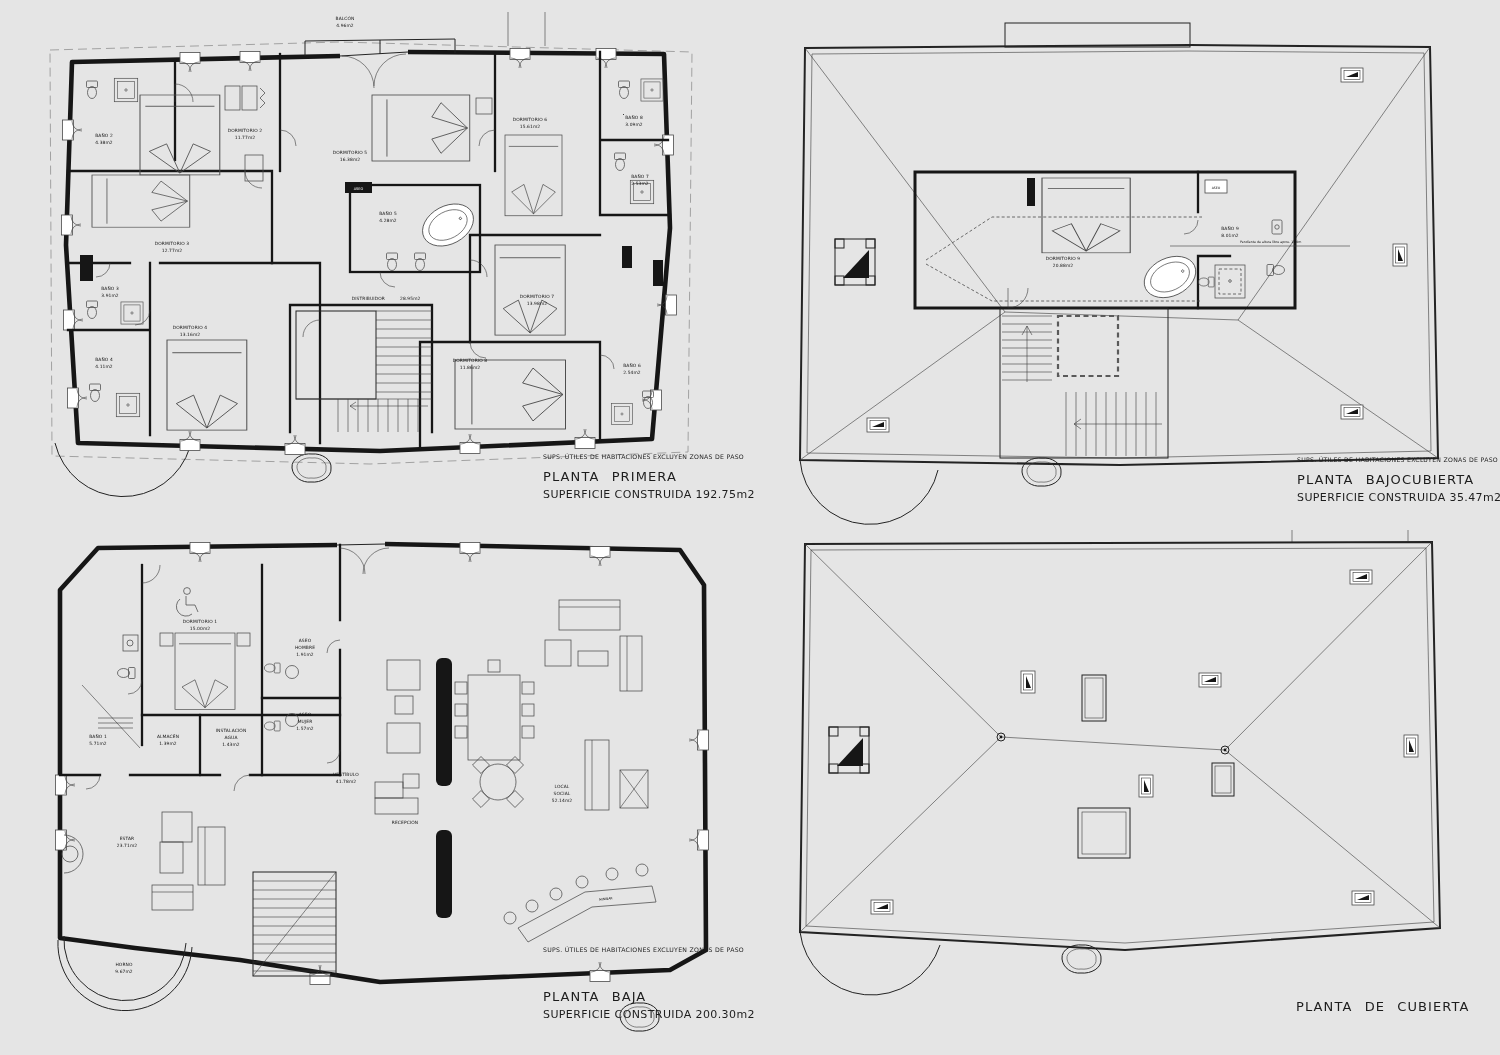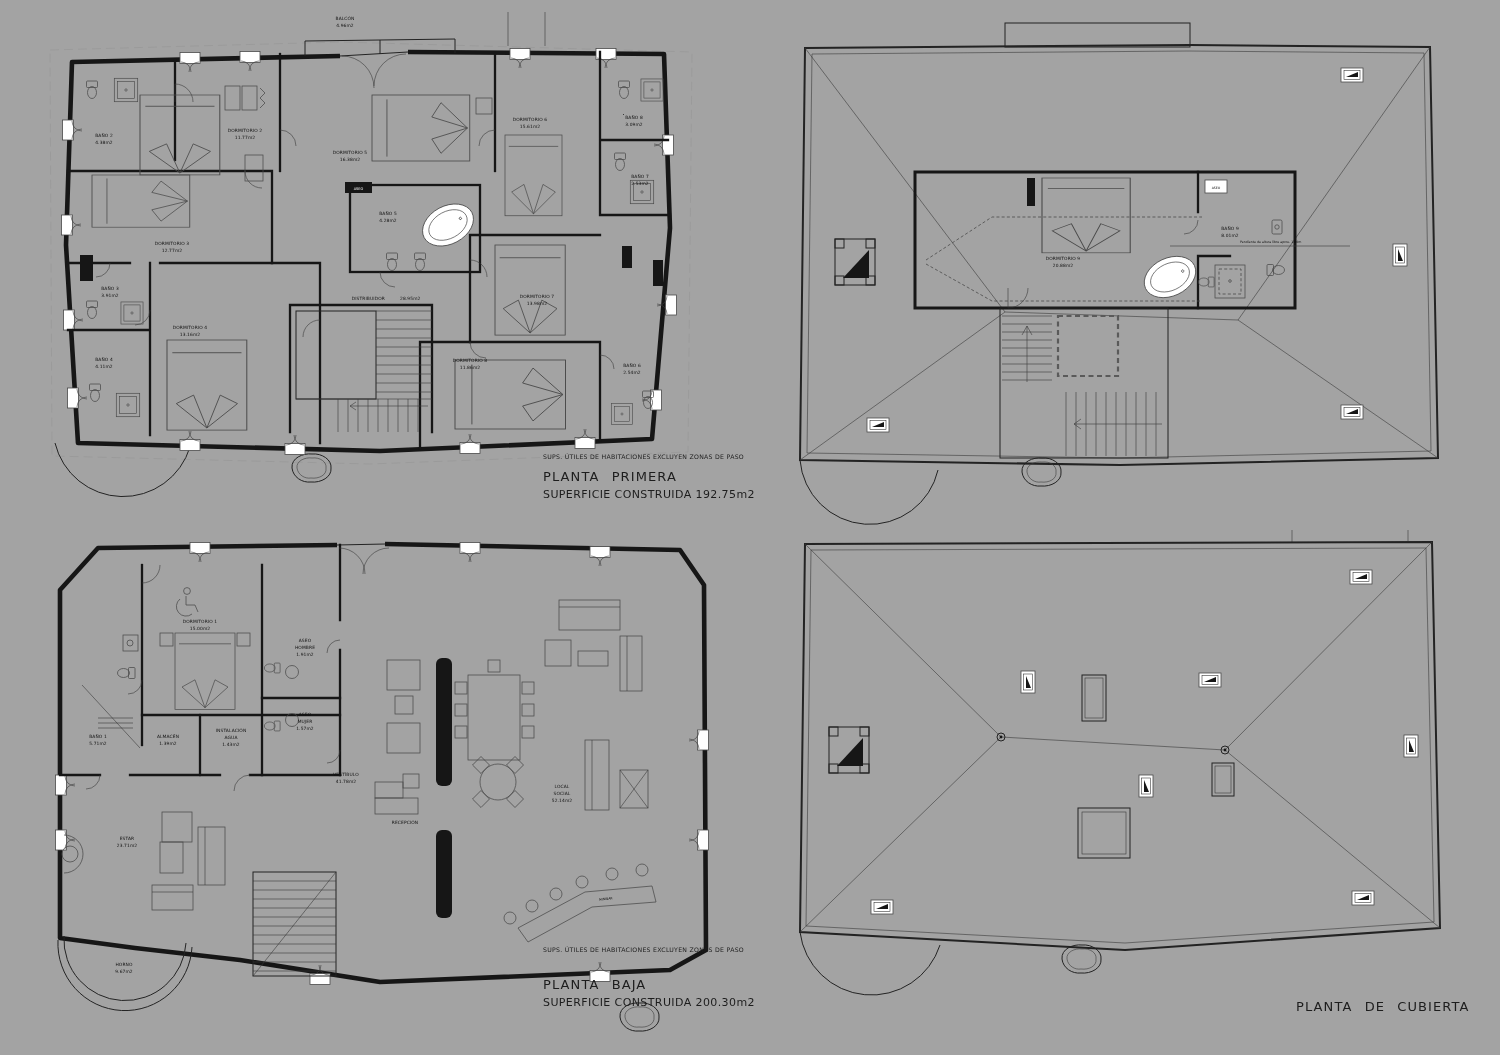--- a/index.html
+++ b/index.html
@@ -1,17 +1,17 @@
 <!DOCTYPE html>
 <html><head>
 <meta charset="utf-8">
 <style>
   html,body{margin:0;padding:0;background:#fff}
   body{width:1500px;height:1055px;position:relative;font-family:"DejaVu Sans",sans-serif;color:#1c1c1c}
-  .sheet{position:absolute;inset:0;background:#a3a3a3;overflow:hidden}
+  .sheet{position:absolute;inset:0;background:#e5e5e5;overflow:hidden}
   svg.plan{position:absolute;overflow:visible}
   
   .ww{fill:none;stroke:#161616;stroke-width:4.6;stroke-linejoin:round}
   .w3{fill:none;stroke:#161616;stroke-width:3}
   .wi{fill:none;stroke:#161616;stroke-width:2.3;stroke-linecap:square}
   .w1{fill:none;stroke:#232323;stroke-width:1}
   .w05{fill:none;stroke:#3a3a3a;stroke-width:.6}
   .fu{fill:none;stroke:#4a4a4a;stroke-width:.75}
   .fuf{fill:#fff;stroke:#4a4a4a;stroke-width:.8}
   .fw{fill:#161616;stroke:none}
@@ -19,21 +19,21 @@
   .d2{fill:none;stroke:#4a4a4a;stroke-width:.8;stroke-dasharray:3 2.2}
   .d3{fill:none;stroke:#5a5a5a;stroke-width:2.2;stroke-dasharray:5 3.5}
   text.rm{font-family:"DejaVu Sans",sans-serif;font-size:4.4px;fill:#111;text-anchor:middle;letter-spacing:.12px}
   text.rms{font-family:"DejaVu Sans",sans-serif;font-size:3.2px;fill:#111;text-anchor:middle}
   text.rmw{font-family:"DejaVu Sans",sans-serif;font-size:3.5px;fill:#fff;text-anchor:middle}
   
   .tb{position:absolute;color:#1d1d1d;white-space:nowrap}
   .tb .nt{font-size:6.2px;letter-spacing:.28px}
   .tb .pt{font-size:13px;letter-spacing:1.1px;word-spacing:7px;margin-top:9px}
   .tb .ps{font-size:11px;letter-spacing:.4px;margin-top:4px}
-  .tb.gap .pt{margin-top:24px}
+  .tb.gap .pt{margin-top:36px}
   .tb.only .pt{margin-top:16px}
 </style>
 </head>
 <body>
 
 <div class="sheet">
 
 <svg width="0" height="0" style="position:absolute">
   <defs>
     <g id="win">
@@ -436,20 +436,25 @@
     <use href="#sky" transform="translate(92,377)"></use>
   </g>
 </svg>
 
 <div class="tb" style="left:543px;top:453px">
   <div class="nt">SUPS. ÚTILES DE HABITACIONES EXCLUYEN ZONAS DE PASO</div>
   <div class="pt">PLANTA PRIMERA</div>
   <div class="ps">SUPERFICIE CONSTRUIDA 192.75m2</div>
 </div>
 
+<div class="tb" style="left:1297px;top:456px">
+  <div class="nt">SUPS. ÚTILES DE HABITACIONES EXCLUYEN ZONAS DE PASO</div>
+  <div class="pt">PLANTA BAJOCUBIERTA</div>
+  <div class="ps">SUPERFICIE CONSTRUIDA 35.47m2</div>
+</div>
 
 <div class="tb gap" style="left:543px;top:946px">
   <div class="nt">SUPS. ÚTILES DE HABITACIONES EXCLUYEN ZONAS DE PASO</div>
   <div class="pt">PLANTA BAJA</div>
   <div class="ps">SUPERFICIE CONSTRUIDA 200.30m2</div>
 </div>
 
 <div class="tb only" style="left:1296px;top:983px">
   <div class="pt">PLANTA DE CUBIERTA</div>
 </div>

